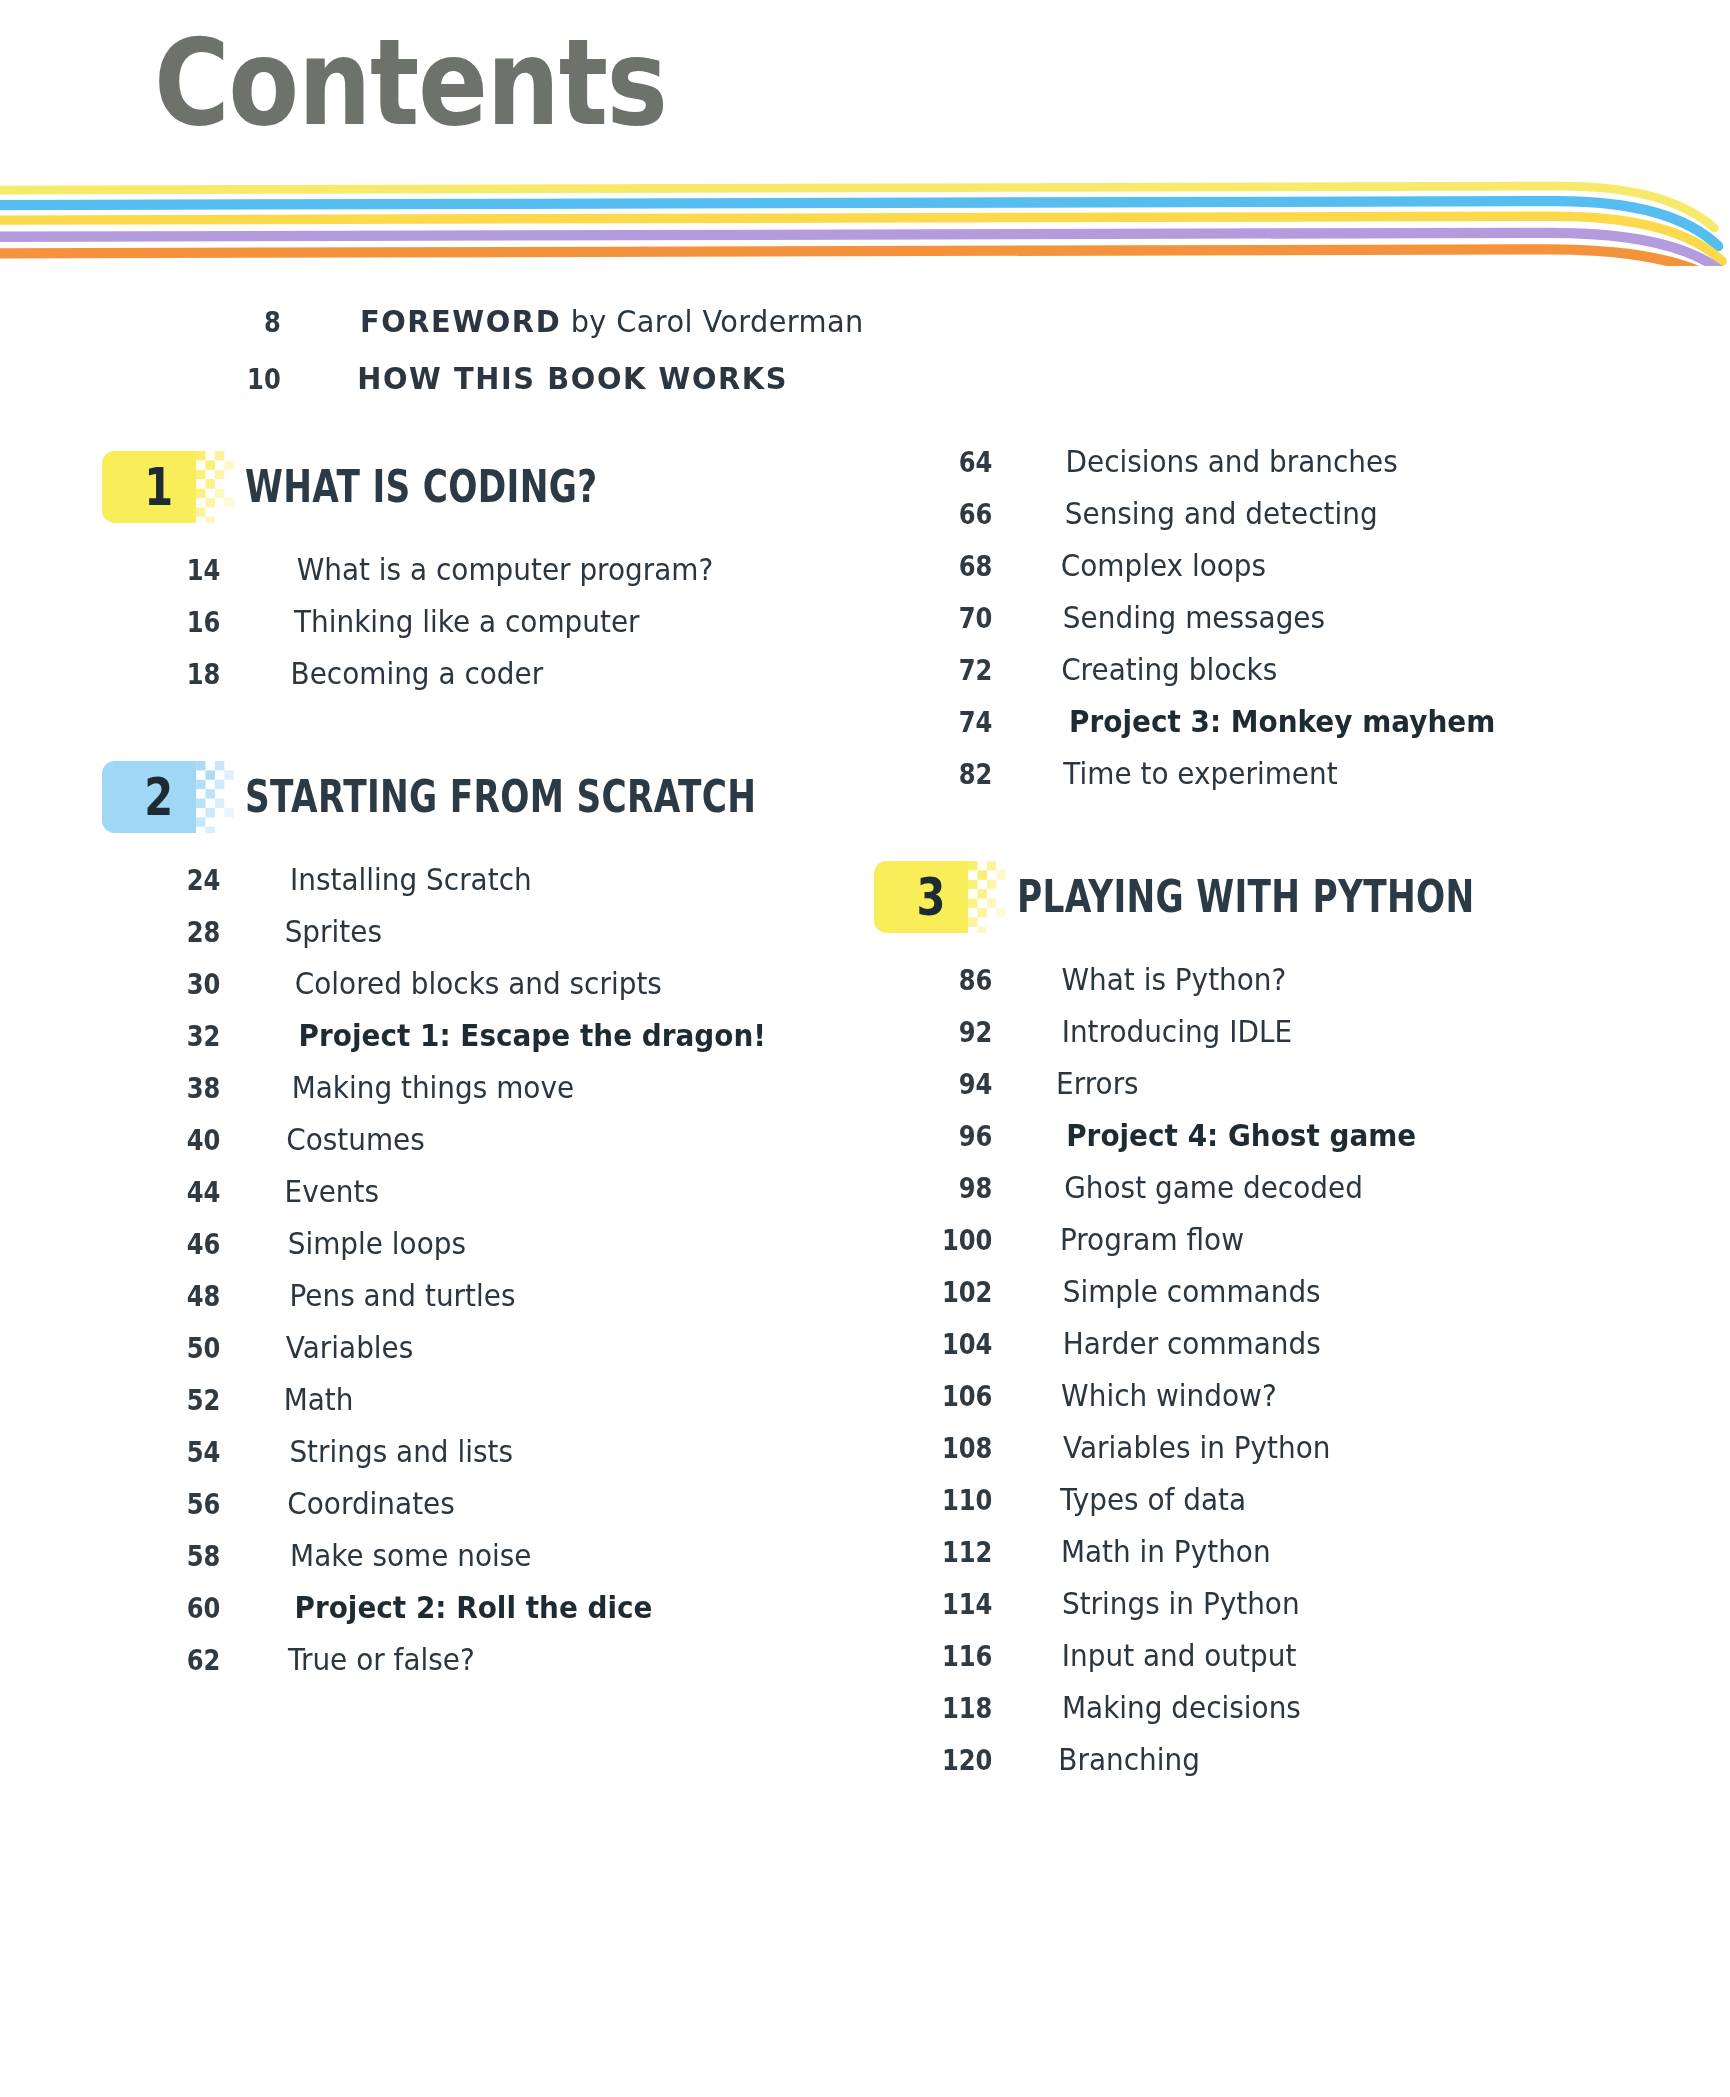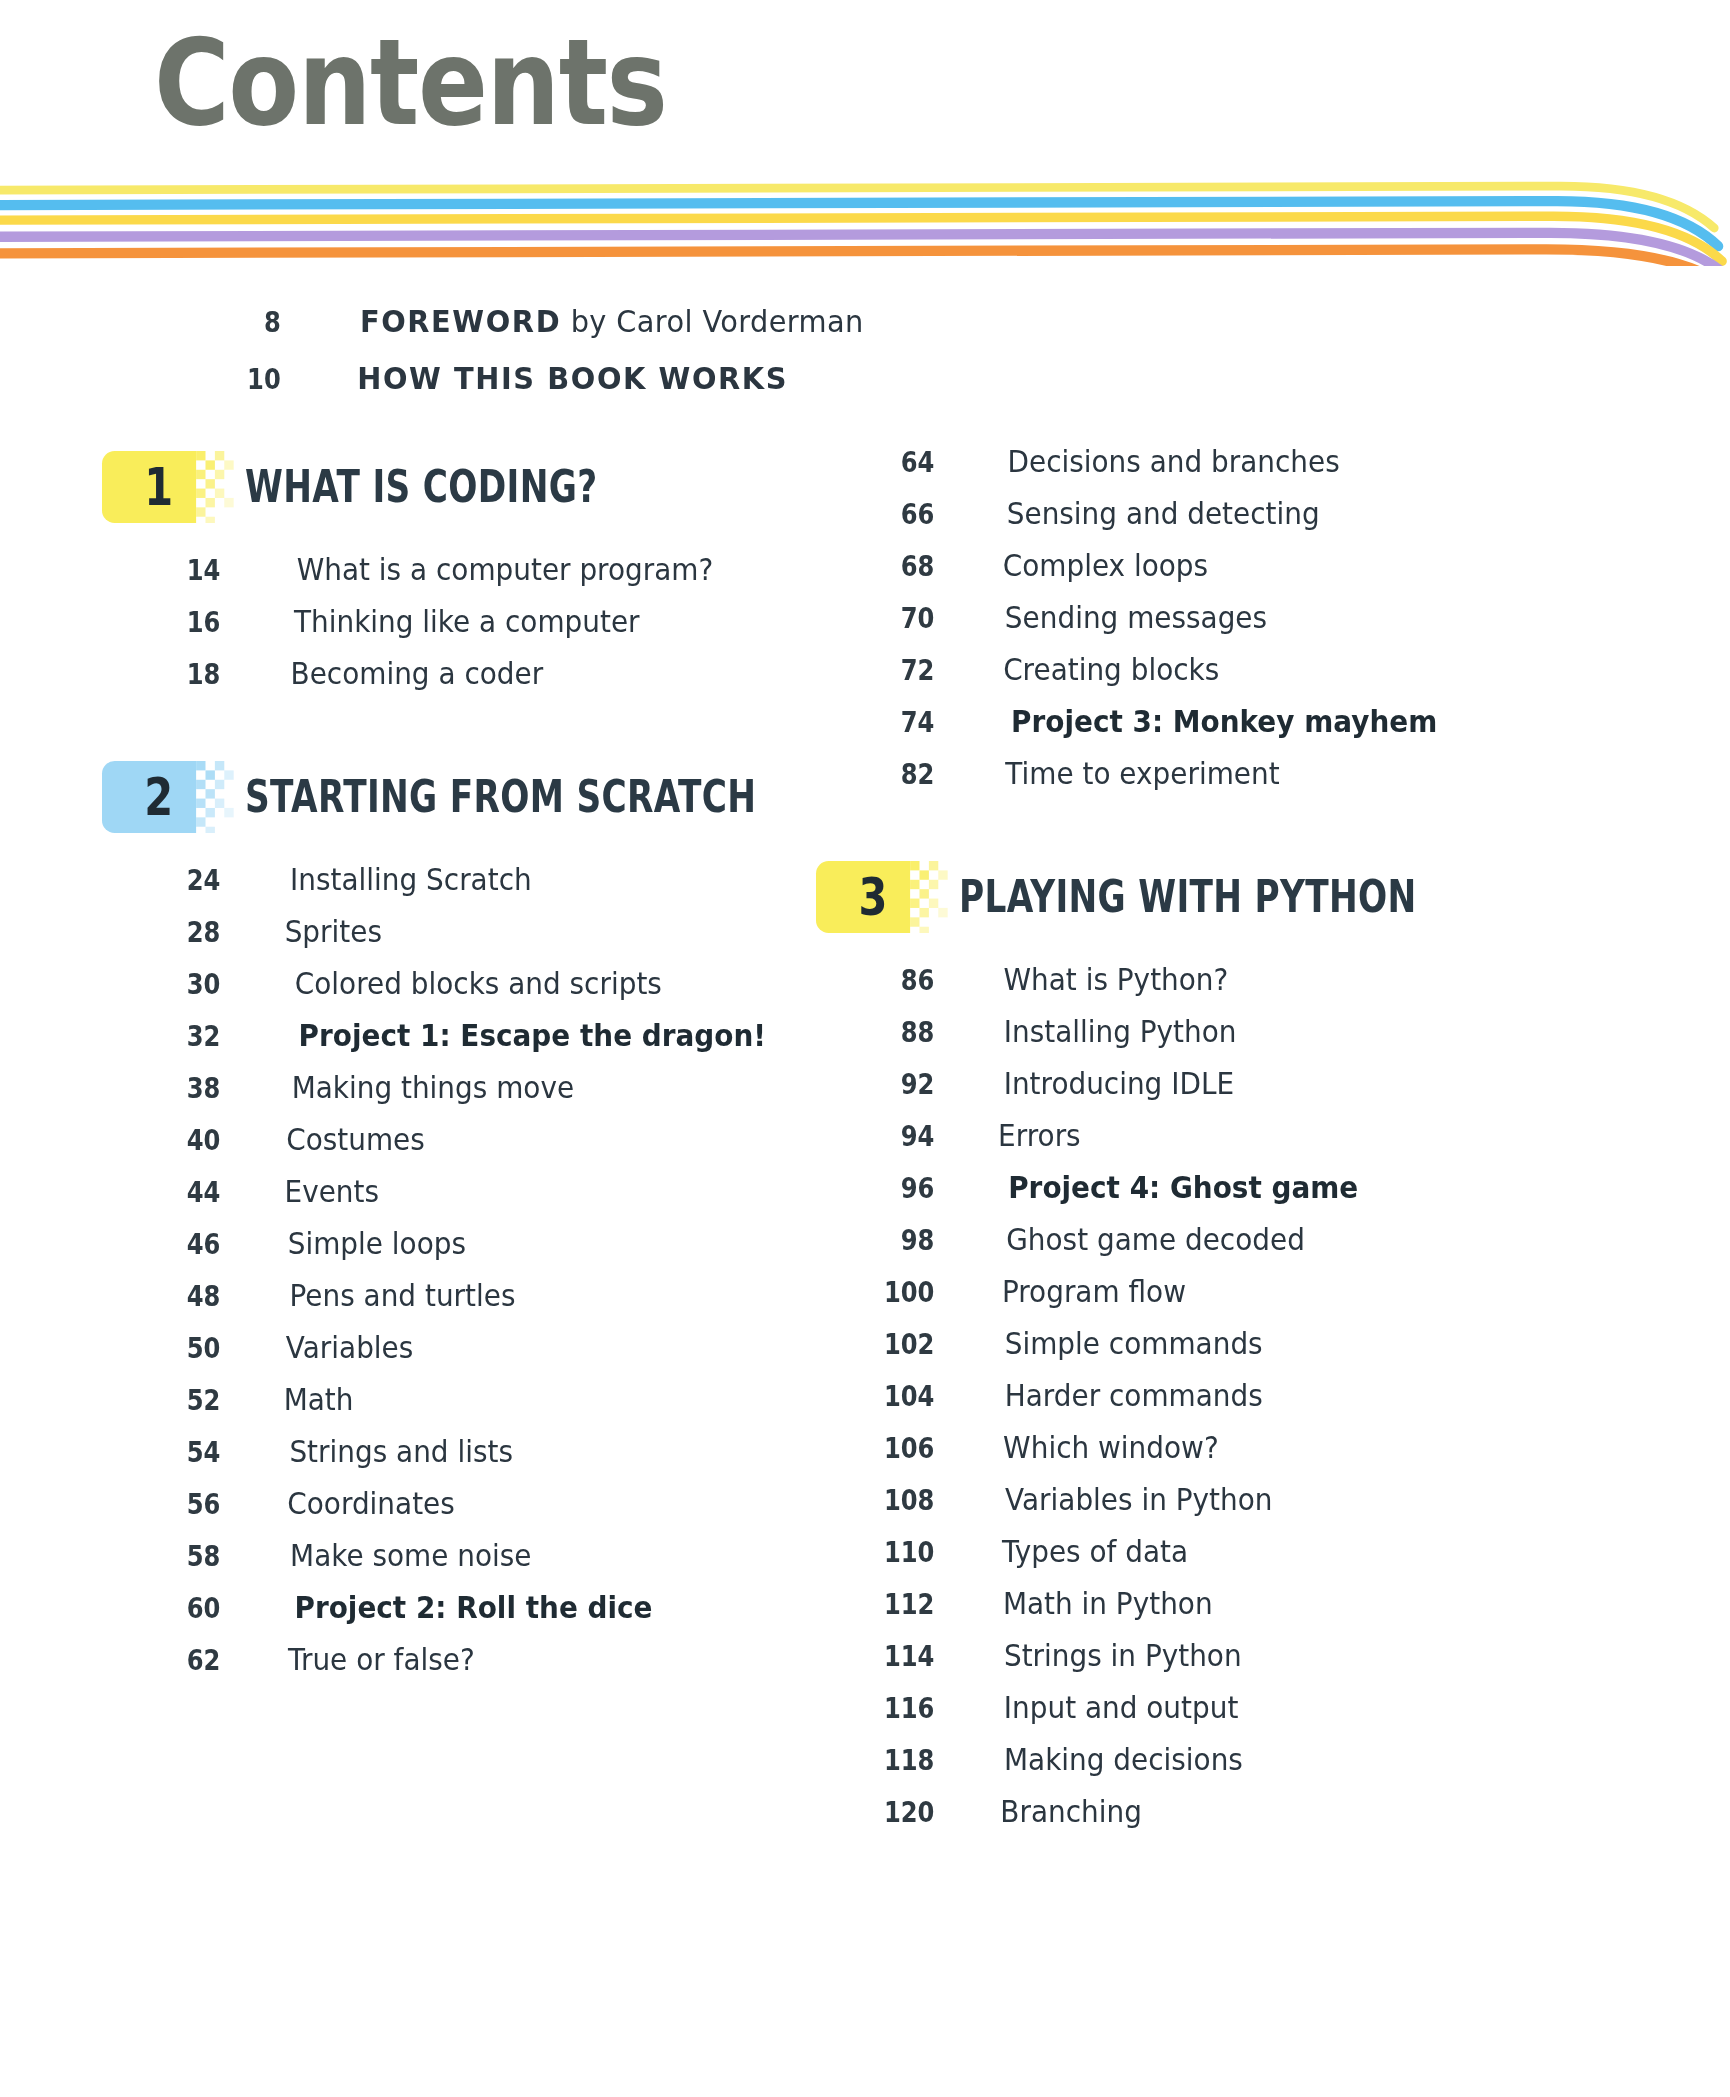--- a/index.html
+++ b/index.html
@@ -79,21 +79,21 @@
     font-weight: bold;
     letter-spacing: 1.7px;
   }
 
   
   .col {
     position: absolute;
     width: 802px;
   }
   .col-left  { left: 102px;  top: 444px; }
-  .col-right { left: 816px; top: 444px; }
+  .col-right { left: 874px; top: 444px; }
 
   
   .chapter-head {
     display: flex;
     align-items: center;
     height: 85px;
     margin-bottom: 11px;
   }
   .chapter-head.ch-spaced { margin-top: 46px; }
 
@@ -394,24 +394,20 @@
     </div>
     <div class="chapter-title">PLAYING WITH PYTHON</div>
   </div>
 
   <div class="toc-list">
     <div class="toc-row">
         <div class="toc-num">86</div>
         <div class="toc-text">What is Python?</div>
       </div>
     <div class="toc-row">
-        <div class="toc-num">88</div>
-        <div class="toc-text">Installing Python</div>
-      </div>
-    <div class="toc-row">
         <div class="toc-num">92</div>
         <div class="toc-text">Introducing IDLE</div>
       </div>
     <div class="toc-row">
         <div class="toc-num">94</div>
         <div class="toc-text">Errors</div>
       </div>
     <div class="toc-row is-project">
         <div class="toc-num">96</div>
         <div class="toc-text">Project 4: Ghost game</div>

